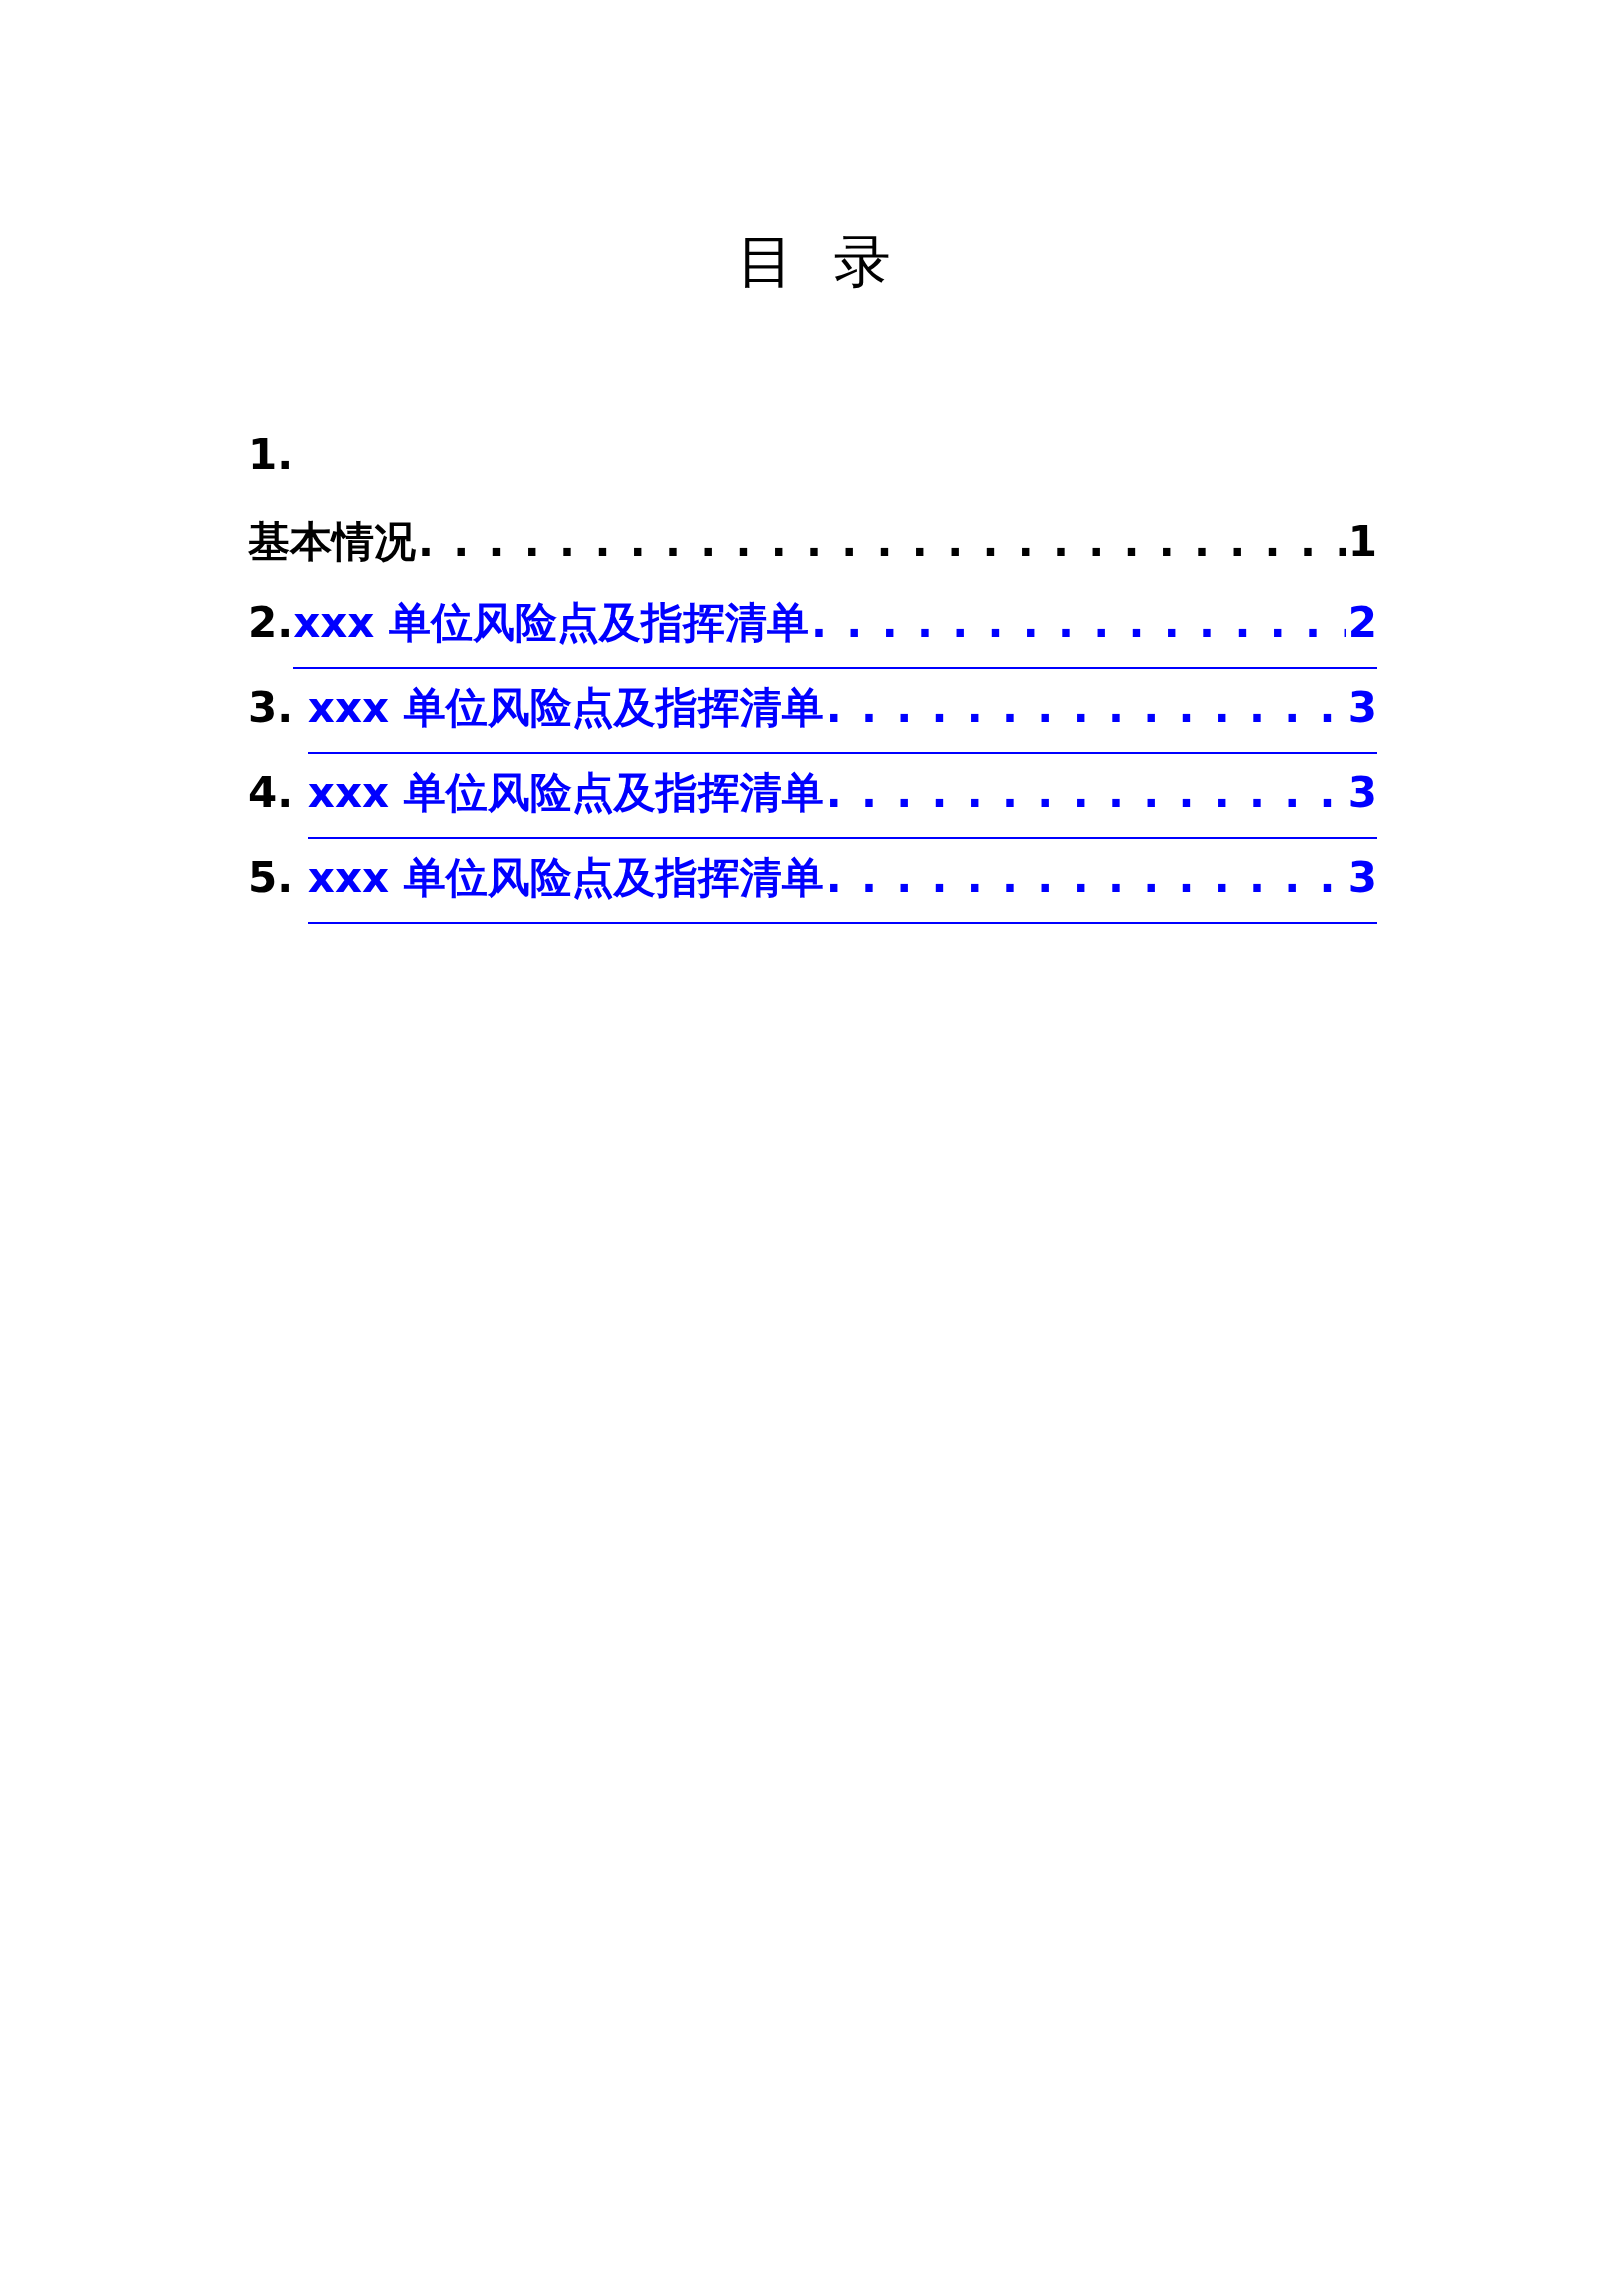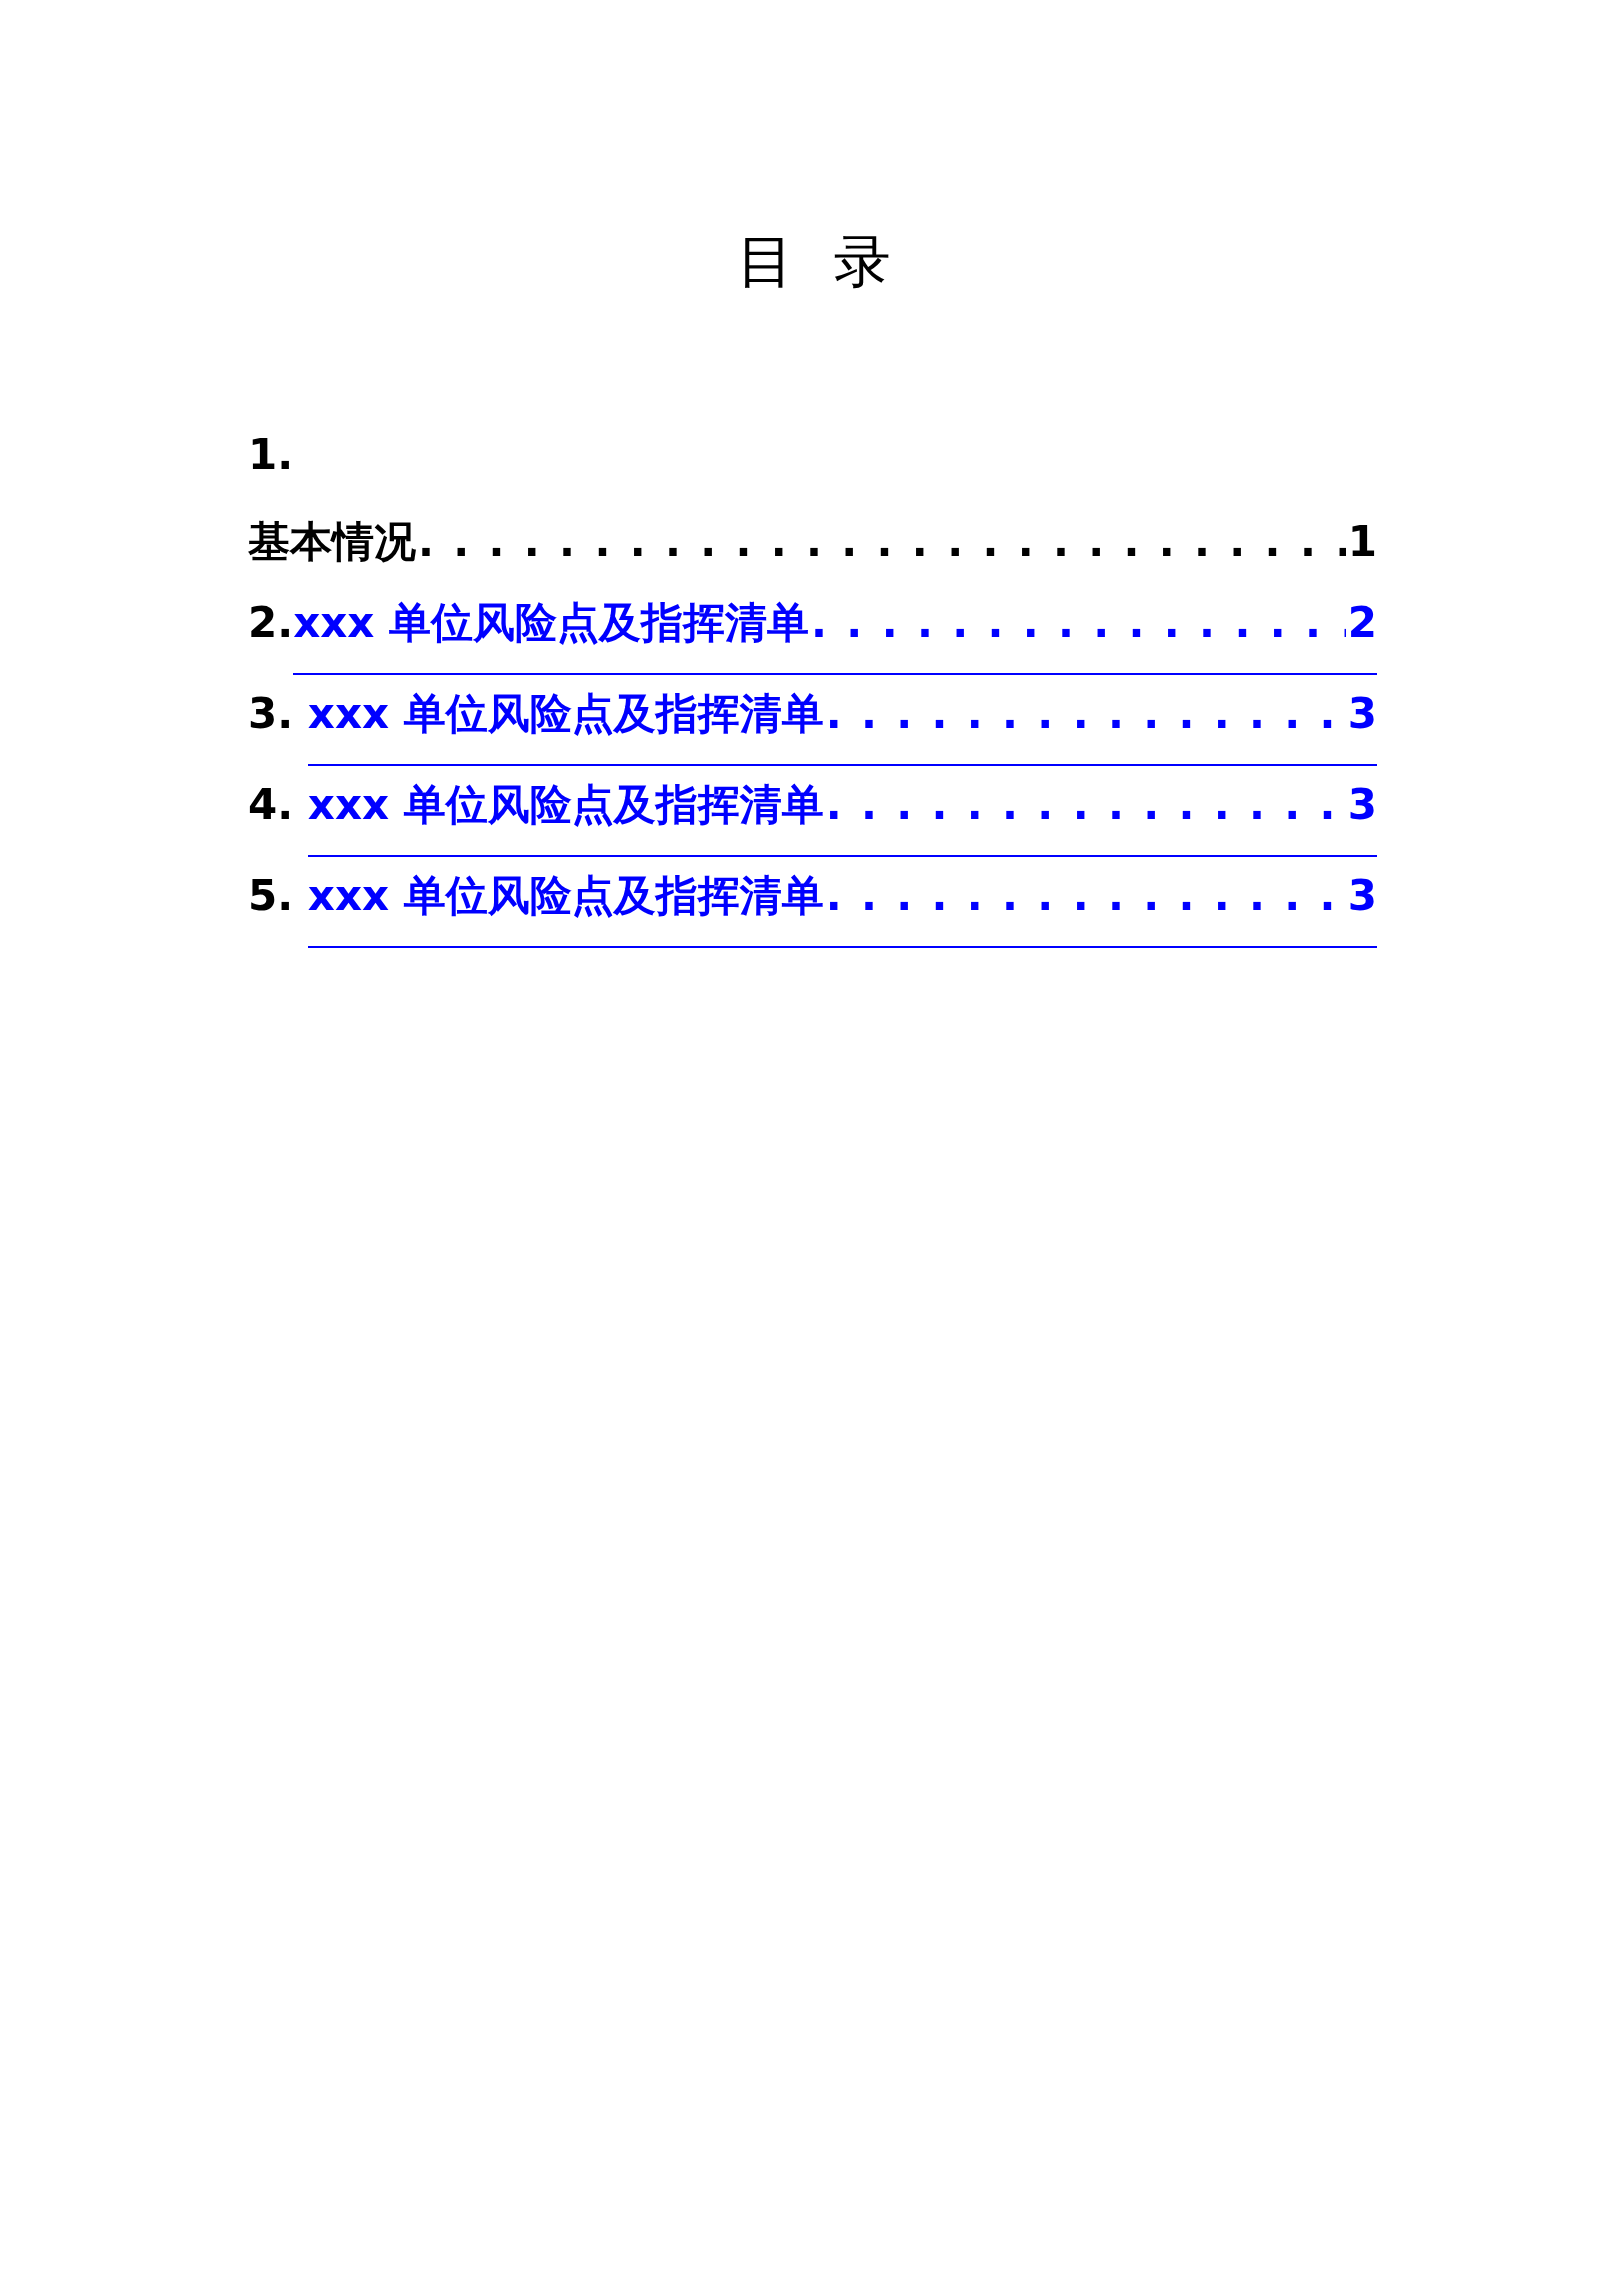--- a/index.html
+++ b/index.html
@@ -77,21 +77,21 @@
   }
 
   .entry-link {
     flex: 0 1 auto;
     display: flex;
     align-items: center;
     min-width: 0;
     color: #0000ff;
     text-decoration: none;
     border-bottom: 2.9px solid #0000ff;
-    padding-bottom: 11px;
+    padding-bottom: 5px;
   }
 
   .entry-link .entry-text {
     white-space: pre;
     font-weight: 700;
   }
 
   .entry-link .leader {
     flex: 1 1 auto;
     min-width: 0;

